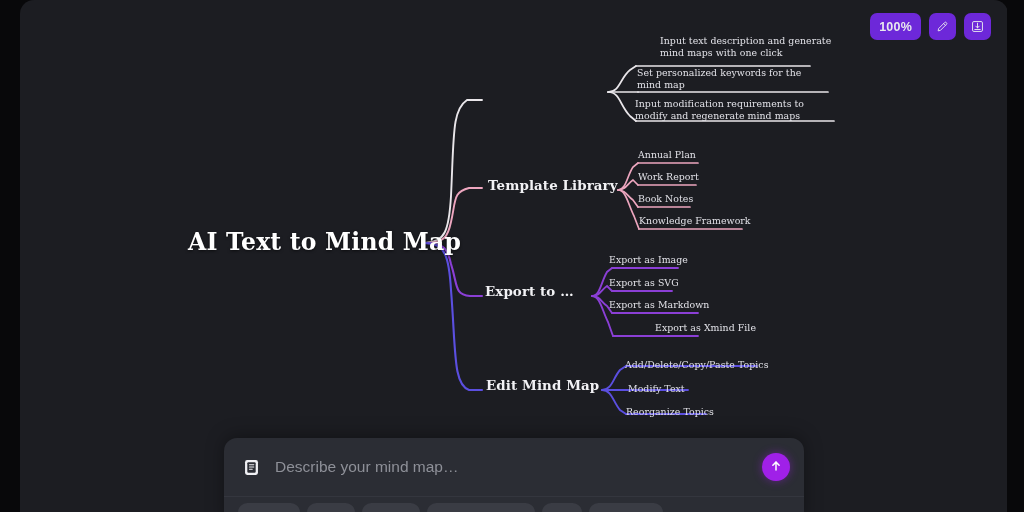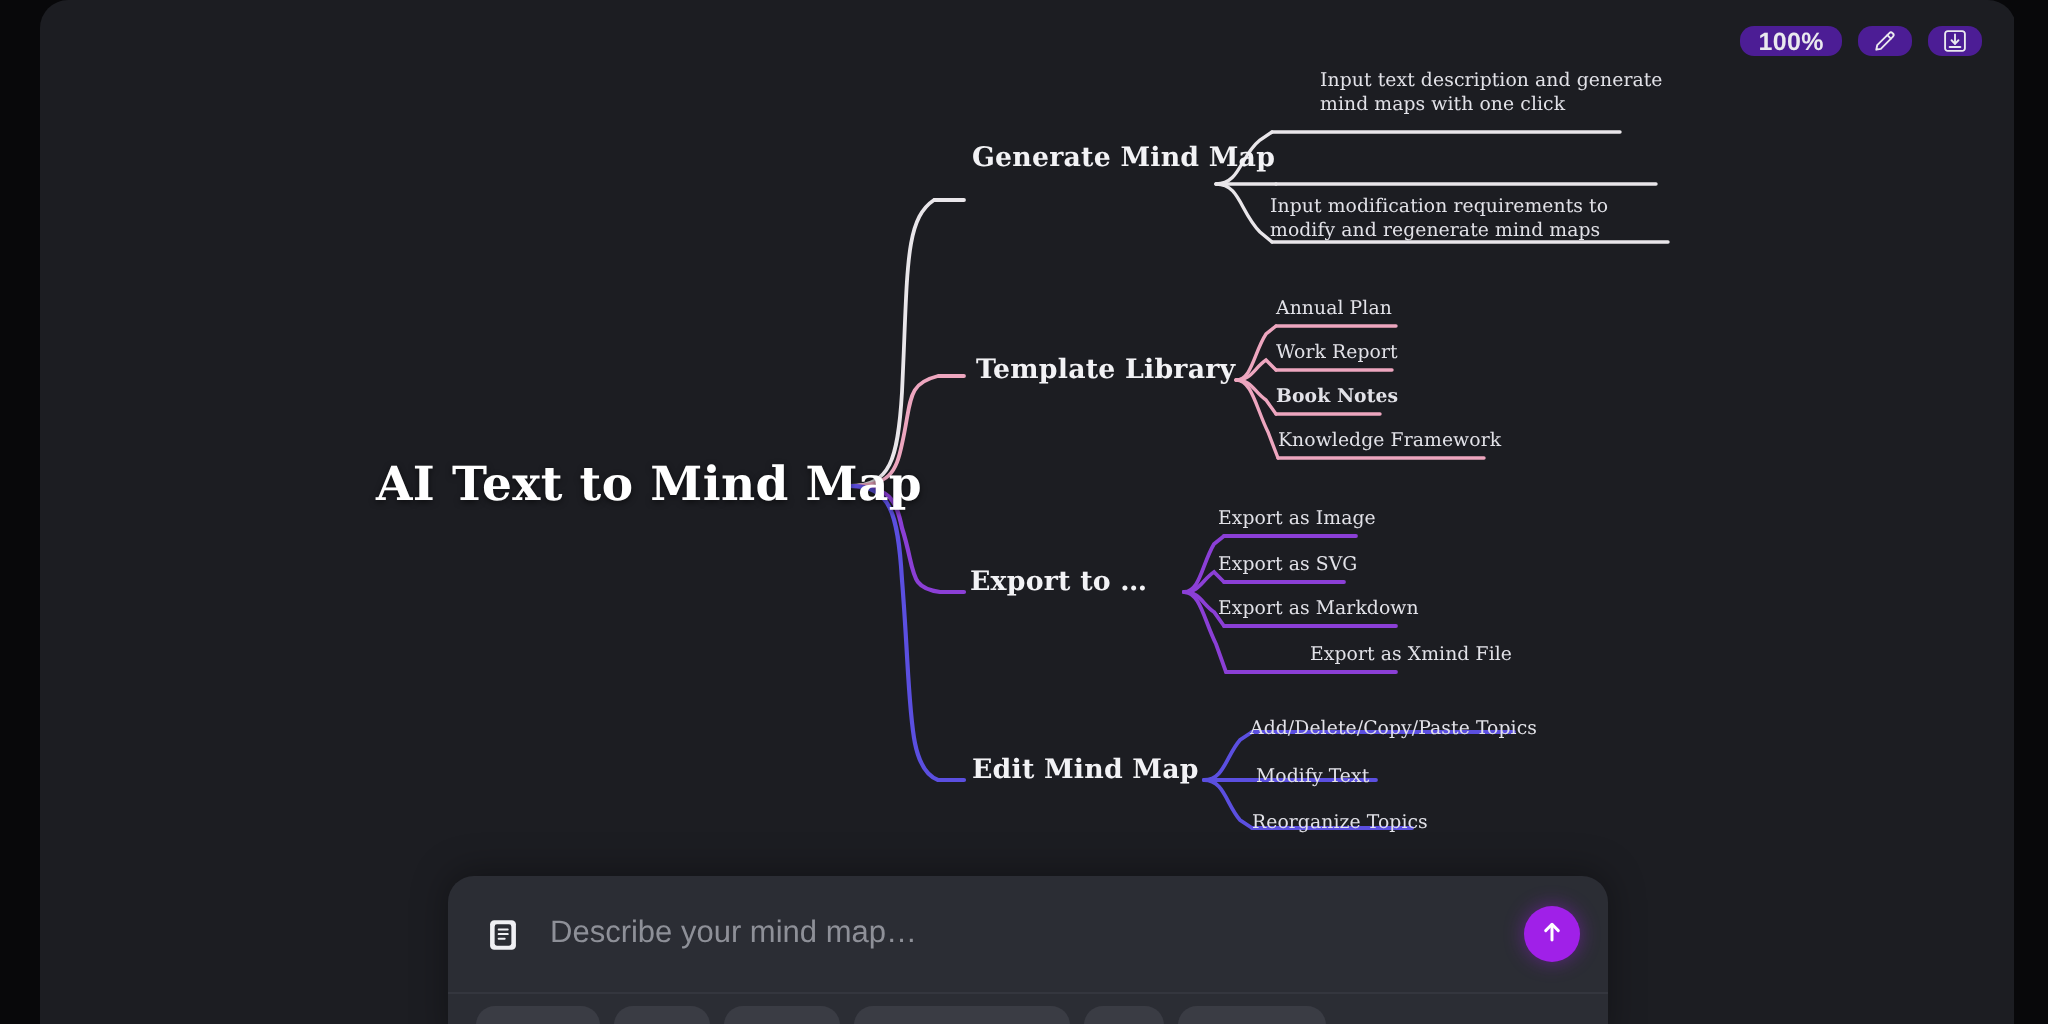--- a/index.html
+++ b/index.html
@@ -48,24 +48,24 @@
   .toolbar {
     position: absolute;
     right: 17px;
     top: 13px;
     display: flex;
     gap: 8px;
     align-items: center;
     z-index: 40;
   }
   .tb-btn {
-    background: #4c1d95;
+    background: #6d28d9;
     border: none;
     border-radius: 7px;
-    height: 15px;
+    height: 27px;
     display: flex;
     align-items: center;
     justify-content: center;
     color: #e9e9ee;
     cursor: pointer;
     padding: 0;
   }
   .tb-zoom {
     min-width: 48px;
     padding: 0 9px;
@@ -233,47 +233,47 @@
         <path d="M582,390 C594,390 596,390 602,390 L608,390" fill="none" stroke="#5b4fe0" stroke-width="1.9" stroke-linecap="round"></path>
         <path d="M608,390 L668,390" fill="none" stroke="#5b4fe0" stroke-width="1.9" stroke-linecap="round"></path>
         <path d="M582,390 C592,390 593,402 600,410 L606,414" fill="none" stroke="#5b4fe0" stroke-width="1.9" stroke-linecap="round"></path>
         <path d="M606,414 L686,414" fill="none" stroke="#5b4fe0" stroke-width="1.9" stroke-linecap="round"></path>
       </svg>
 
       <div class="node root-node">
         <span>AI Text to Mind Map</span>
       </div>
 
-      <div class="node branch-node" style="left:466px; top:71px;">
-        <span>Generate Mind Map</span>
-      </div>
       <div class="node branch-node" style="left:468px; top:177px;">
         <span>Template Library</span>
       </div>
       <div class="node branch-node" style="left:465px; top:283px;">
         <span>Export to …</span>
       </div>
       <div class="node branch-node" style="left:466px; top:377px;">
         <span>Edit Mind Map</span>
       </div>
 
       <div class="node leaf-node leaf-wide" style="left:640px; top:35px;">
         <span>Input text description and generate mind maps with one click</span>
       </div>
+      <div class="node leaf-node leaf-wide" style="left:617px; top:67px;">
+        <span>Set personalized keywords for the mind map</span>
+      </div>
       <div class="node leaf-node leaf-wide" style="left:615px; top:98px; width:196px;">
         <span>Input modification requirements to modify and regenerate mind maps</span>
       </div>
 
       <div class="node leaf-node" style="left:618px; top:149px;">
         <span>Annual Plan</span>
       </div>
       <div class="node leaf-node" style="left:618px; top:171px;">
         <span>Work Report</span>
       </div>
-      <div class="node leaf-node" style="left:618px; top:193px;font-weight:bold;">
+      <div class="node leaf-node" style="left:618px; top:193px;">
         <span>Book Notes</span>
       </div>
       <div class="node leaf-node" style="left:619px; top:215px;">
         <span>Knowledge Framework</span>
       </div>
 
       <div class="node leaf-node" style="left:589px; top:254px;">
         <span>Export as Image</span>
       </div>
       <div class="node leaf-node" style="left:589px; top:277px;">

